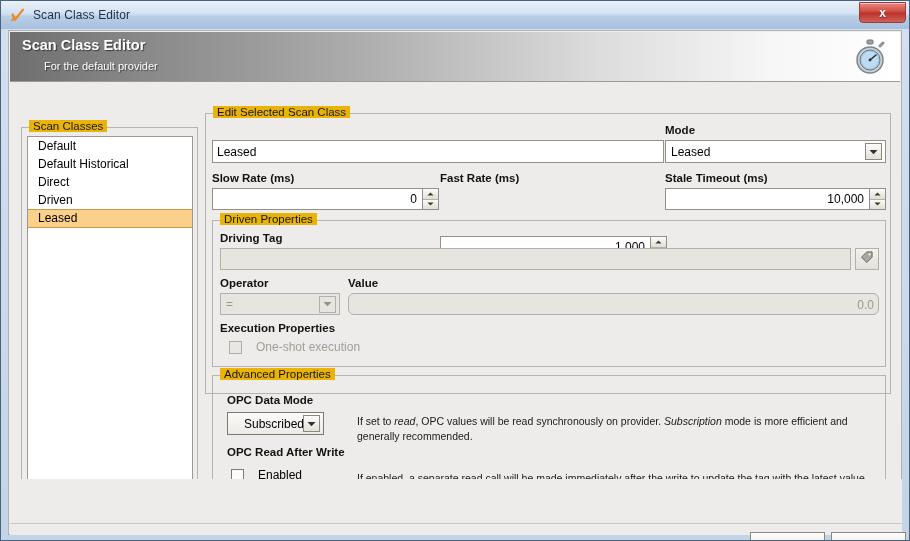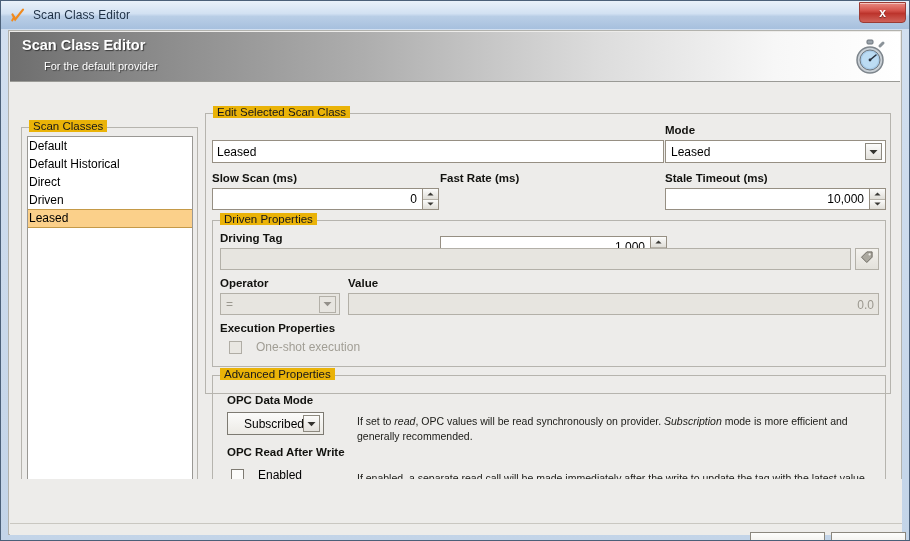--- a/index.html
+++ b/index.html
@@ -99,21 +99,21 @@
   #scanclasses { left: 12px; top: 96px; width: 177px; height: 395px; }
   #sclist {
     position: absolute; left: 5px; top: 8px;
     width: 166px; height: 352px;
     background: #ffffff;
     border: 1px solid #9a9894;
     overflow: hidden;
   }
   .sc-item {
     height: 18px; line-height: 18px;
-    padding-left: 1px;
+    padding-left: 10px;
     font-size: 12px; color: #000;
     white-space: nowrap;
   }
   .sc-item.selected {
     background: #fbd08a;
     border-top: 1px solid #c59a48;
     border-bottom: 1px solid #c59a48;
     height: 19px; line-height: 17px;
   }
   #sctoolbar {
@@ -142,21 +142,21 @@
     background: #ffffff;
     border: 1px solid #968f83;
     font-size: 12px; color: #000;
     padding: 2px 4px;
     line-height: 18px;
     overflow: hidden; white-space: nowrap;
   }
   .textinput.disabled {
     background: #e7e5e0; color: #9b988f; border-color: #b3b0a8;
   }
-  .textinput.rightalign { text-align: right; }
+  .textinput.rightalign { text-align: right; border-radius: 6px; }
 
   
   .combo {
     position: absolute;
     background: #ffffff;
     border: 1px solid #968f83;
     display: flex; align-items: center;
   }
   .combo .cval {
     flex: 1; padding-left: 5px;
@@ -342,21 +342,21 @@
       <span class="fieldlabel" style="left:459px; top:10px;">Mode</span>
       <div class="combo" style="left:459px; top:26px; width:221px; height:23px;">
         <span class="cval">Leased</span>
         <span class="carrow">
           <svg width="9" height="6" viewBox="0 0 9 6">
               <path d="M0.5 1 H8.5 L4.5 5.3 Z" fill="#33322e"></path>
             </svg>
         </span>
       </div>
 
-      <span class="fieldlabel" style="left:6px; top:58px;">Slow Scan (ms)</span>
+      <span class="fieldlabel" style="left:6px; top:58px;">Slow Rate (ms)</span>
       <div class="spinner" style="left:6px; top:74px; width:227px; height:22px;">
         <span class="sval">0</span>
         <span class="sbtns">
           <span class="sbtn top">
             <svg width="7" height="4" viewBox="0 0 7 4">
                 <path d="M0.4 3.6 L3.5 0.4 L6.6 3.6 Z" fill="#3a3935"></path>
               </svg>
           </span>
           <span class="sbtn">
             <svg width="7" height="4" viewBox="0 0 7 4">

